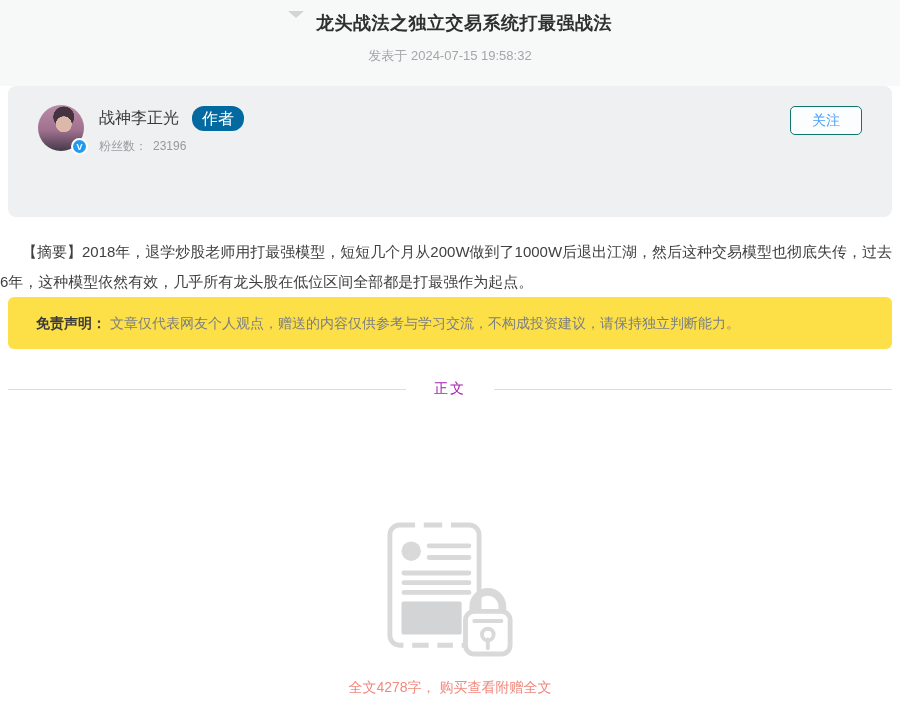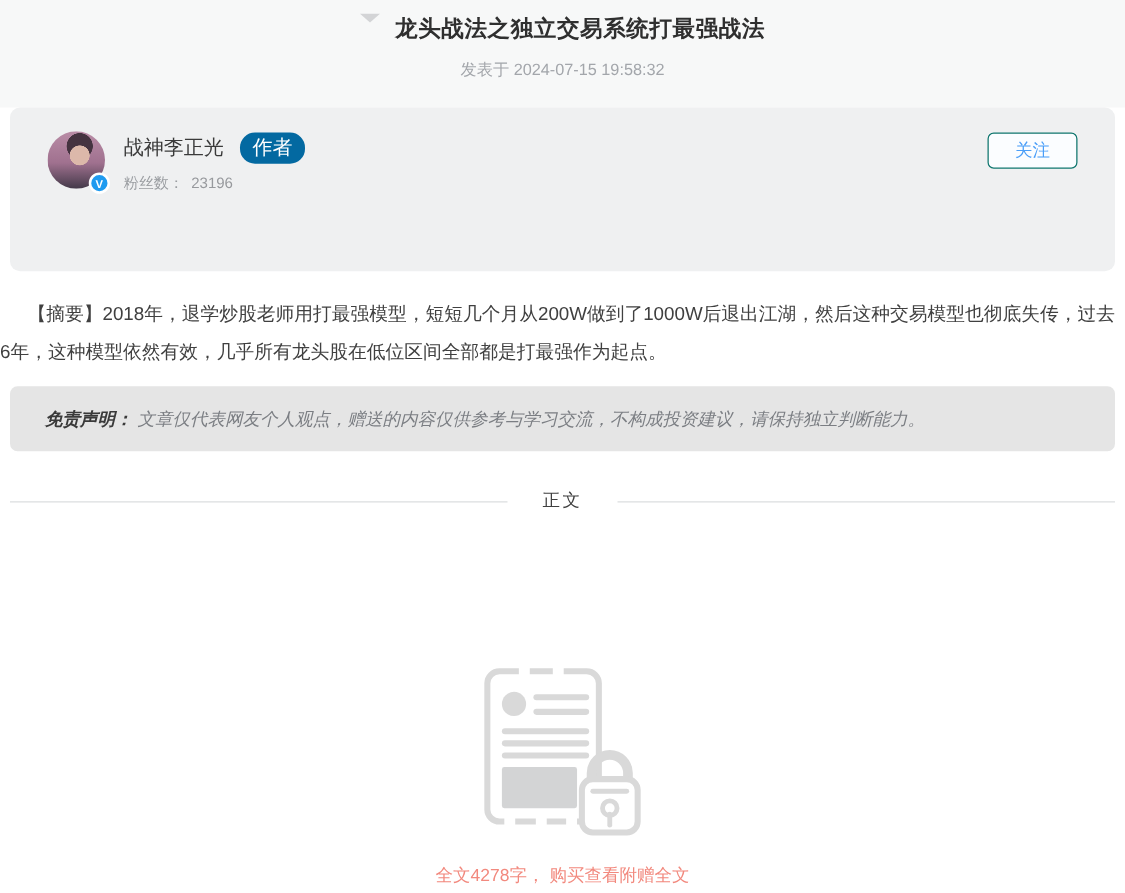--- a/index.html
+++ b/index.html
@@ -93,39 +93,38 @@
   .abstract {
     margin: 20px 0 0;
     font-size: 15px;
     line-height: 30px;
     color: #404040;
     text-indent: 22px;
   }
 
   
   .disclaimer {
-    margin: 12px 8px 0;
-    background: #e5e5e5;
+    margin: 0 8px 0;
+    background: #fde047;
     border-radius: 6px;
     padding: 16px 28px;
     font-size: 14px;
     line-height: 20px;
     color: #7b7e83;
-    font-style: italic;
   }
   .disclaimer .disclaimer-label { font-weight: bold; color: #3a3a3a; margin-right: 4px; }
 
   
   .body-divider {
     margin: 30px 8px 0;
     height: 20px;
     display: flex; align-items: center; justify-content: center;
     gap: 28px;
     font-size: 14px;
-    color: #404040;
+    color: #a21caf;
     letter-spacing: 2px;
   }
   .body-divider .line { flex: 1; height: 1px; background: #dcdee0; }
 
   
   .locked-area { margin-top: 122px; text-align: center; }
   .locked-icon { display: inline-block; }
 
   .paywall-notice {
     margin-top: 18px;

